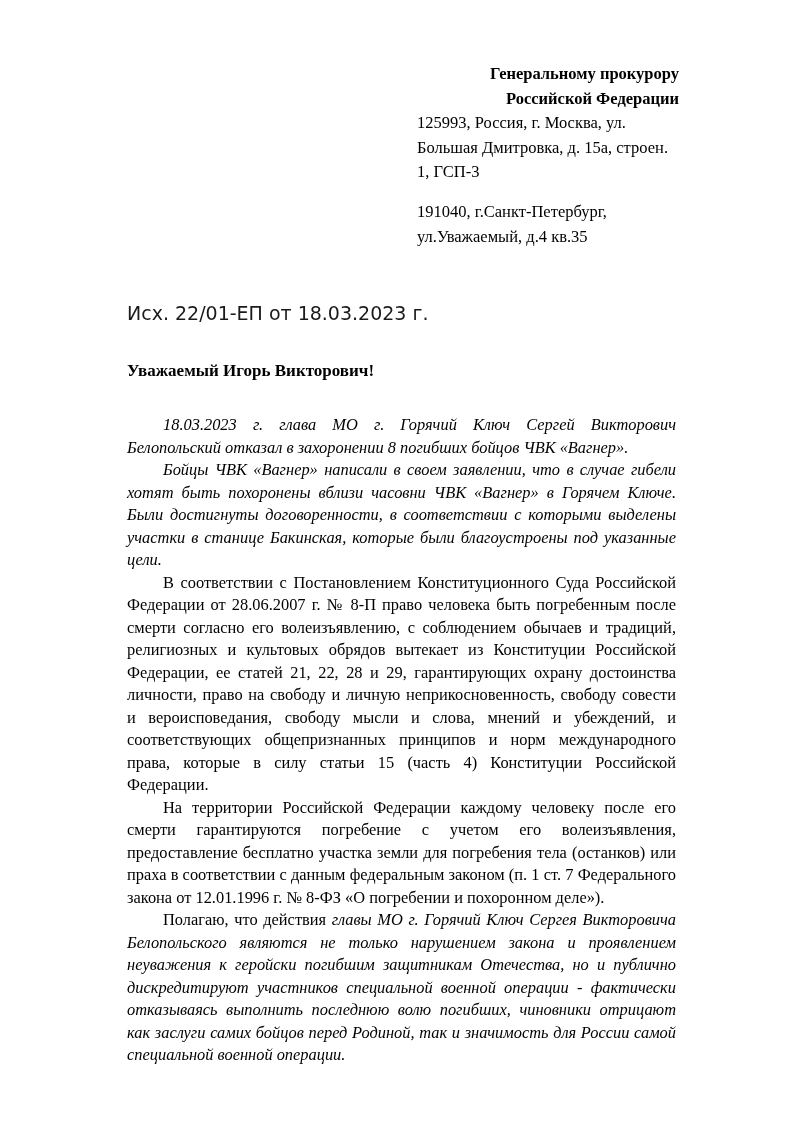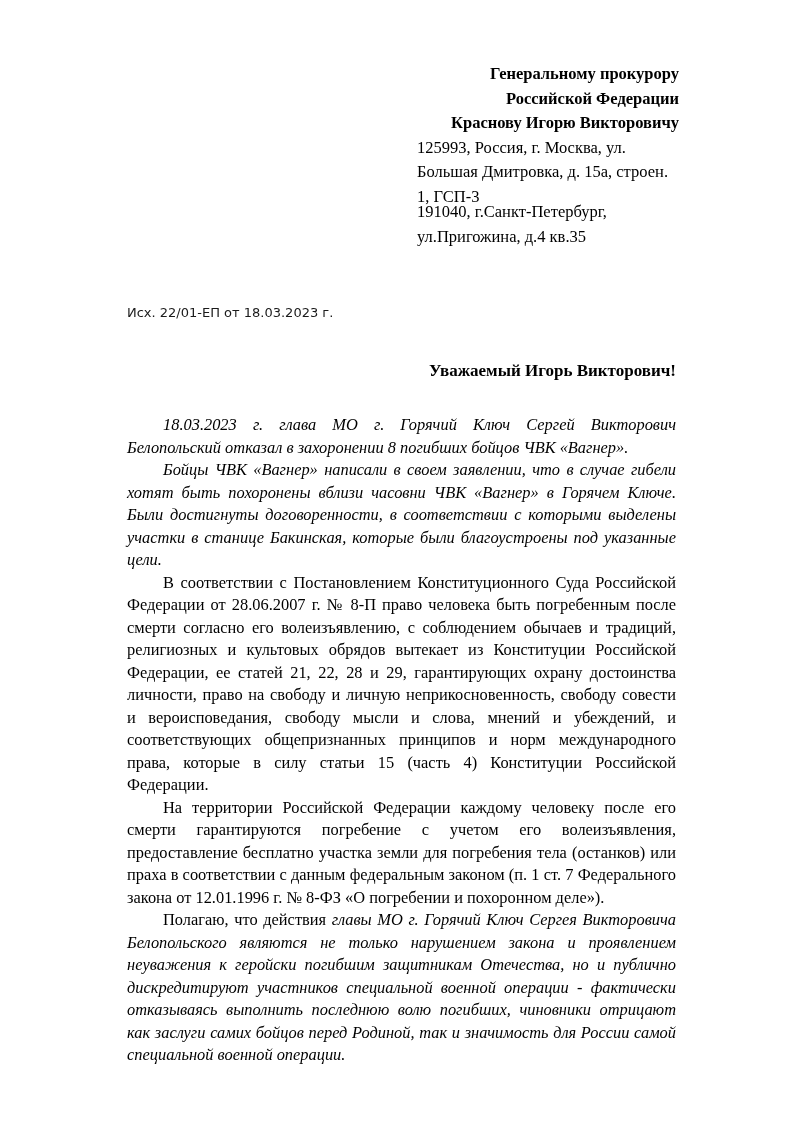--- a/index.html
+++ b/index.html
@@ -40,32 +40,32 @@
     top: 200px;
     width: 270px;
   }
 
   
   .ref-line {
     position: absolute;
     left: 127px;
     top: 303px;
     font-family: "DejaVu Sans", "Liberation Sans", sans-serif;
-    font-size: 13px;
+    font-size: 19px;
     line-height: 20px;
     color: #1a1a1a;
   }
 
   
   .salutation {
     position: absolute;
     left: 127px;
     top: 360px;
     width: 549px;
-    text-align: right;
+    text-align: left;
     font-weight: bold;
     font-size: 17px;
     line-height: 22px;
   }
 
   
   .body-text {
     position: absolute;
     left: 127px;
     top: 414px;
@@ -87,27 +87,26 @@
   
   .clip-bottom { }
 </style>
 </head>
 <body>
 
 <div class="page">
 
   <div class="header-block">
     <div class="addr-line bold">Генеральному прокурору Российской Федерации</div>
-    <div class="addr-line bold">Краснову Игорю Викторовичу</div>
     <div class="addr-line">125993, Россия, г. Москва, ул. Большая Дмитровка, д. 15а, строен. 1, ГСП-3</div>
   </div>
 
   <div class="sender-block">
     <div class="addr-line">191040, г.Санкт-Петербург,</div>
-    <div class="addr-line">ул.Пригожина, д.4 кв.35</div>
+    <div class="addr-line">ул.Уважаемый, д.4 кв.35</div>
   </div>
 
   <div class="ref-line">Исх. 22/01-ЕП от 18.03.2023 г.</div>
 
   <div class="salutation">Уважаемый Игорь Викторович!</div>
 
   <div class="body-text">
     <p class="para-italic">18.03.2023 г. глава МО г. Горячий Ключ Сергей Викторович Белопольский отказал в захоронении 8 погибших бойцов ЧВК «Вагнер».</p>
     <p class="para-italic">Бойцы ЧВК «Вагнер» написали в своем заявлении, что в случае гибели хотят быть похоронены вблизи часовни ЧВК «Вагнер» в Горячем Ключе. Были достигнуты договоренности, в соответствии с которыми выделены участки в станице Бакинская, которые были благоустроены под указанные цели.</p>
     <p class="para-regular">В соответствии с Постановлением Конституционного Суда Российской Федерации от 28.06.2007 г. № 8-П право человека быть погребенным после смерти согласно его волеизъявлению, с соблюдением обычаев и традиций, религиозных и культовых обрядов вытекает из Конституции Российской Федерации, ее статей 21, 22, 28 и 29, гарантирующих охрану достоинства личности, право на свободу и личную неприкосновенность, свободу совести и вероисповедания, свободу мысли и слова, мнений и убеждений, и соответствующих общепризнанных принципов и норм международного права, которые в силу статьи 15 (часть 4) Конституции Российской Федерации.</p>

